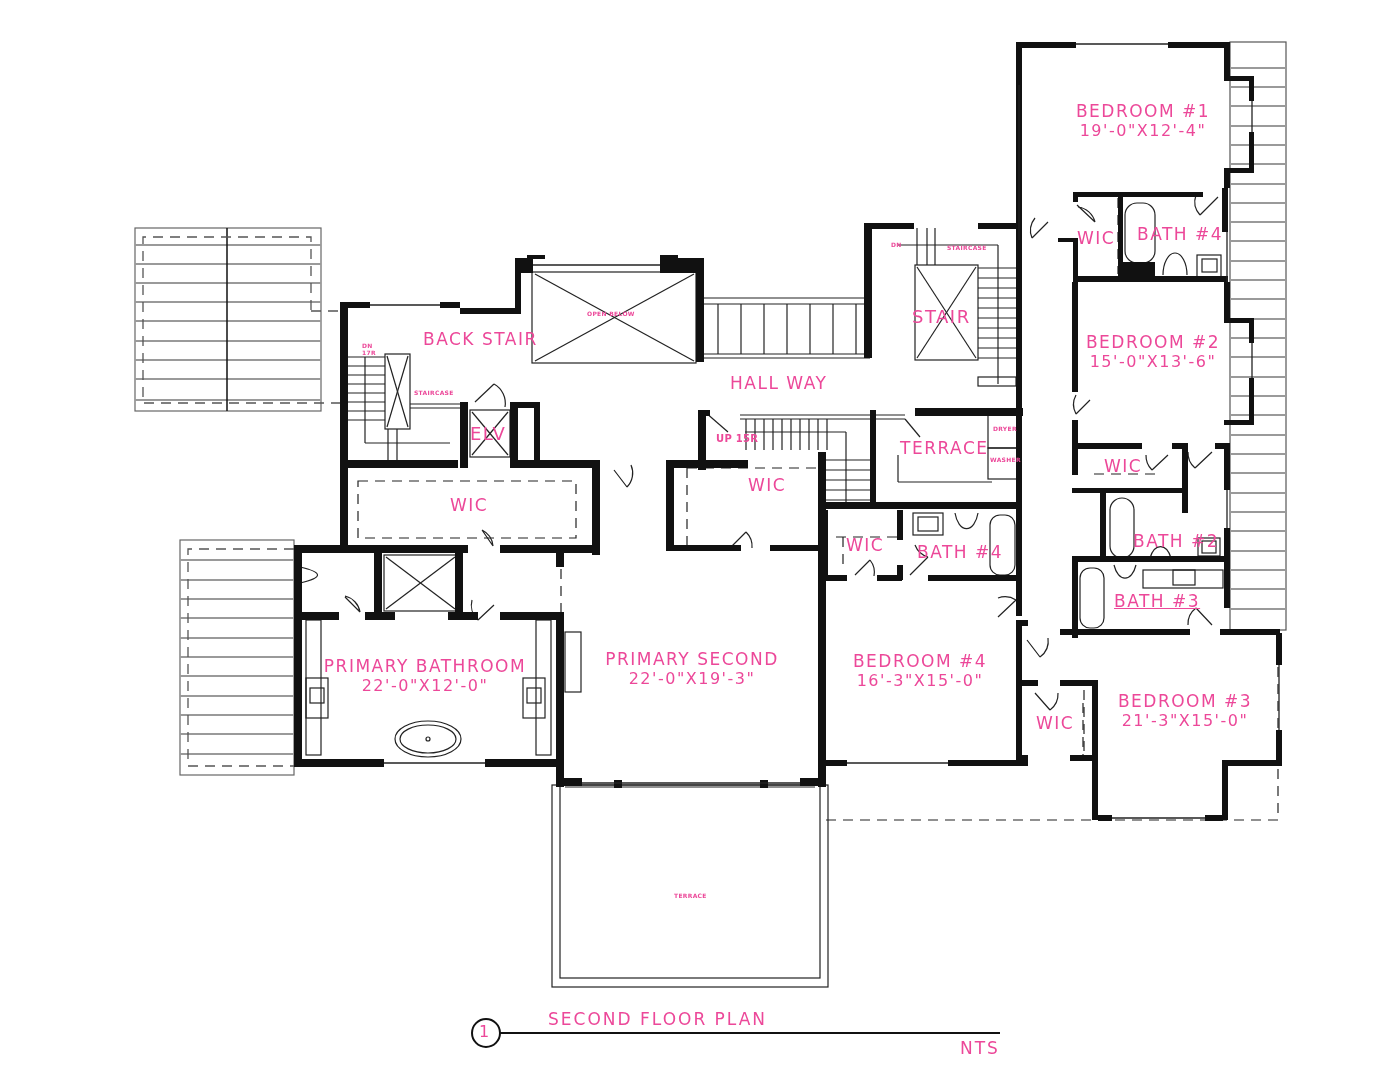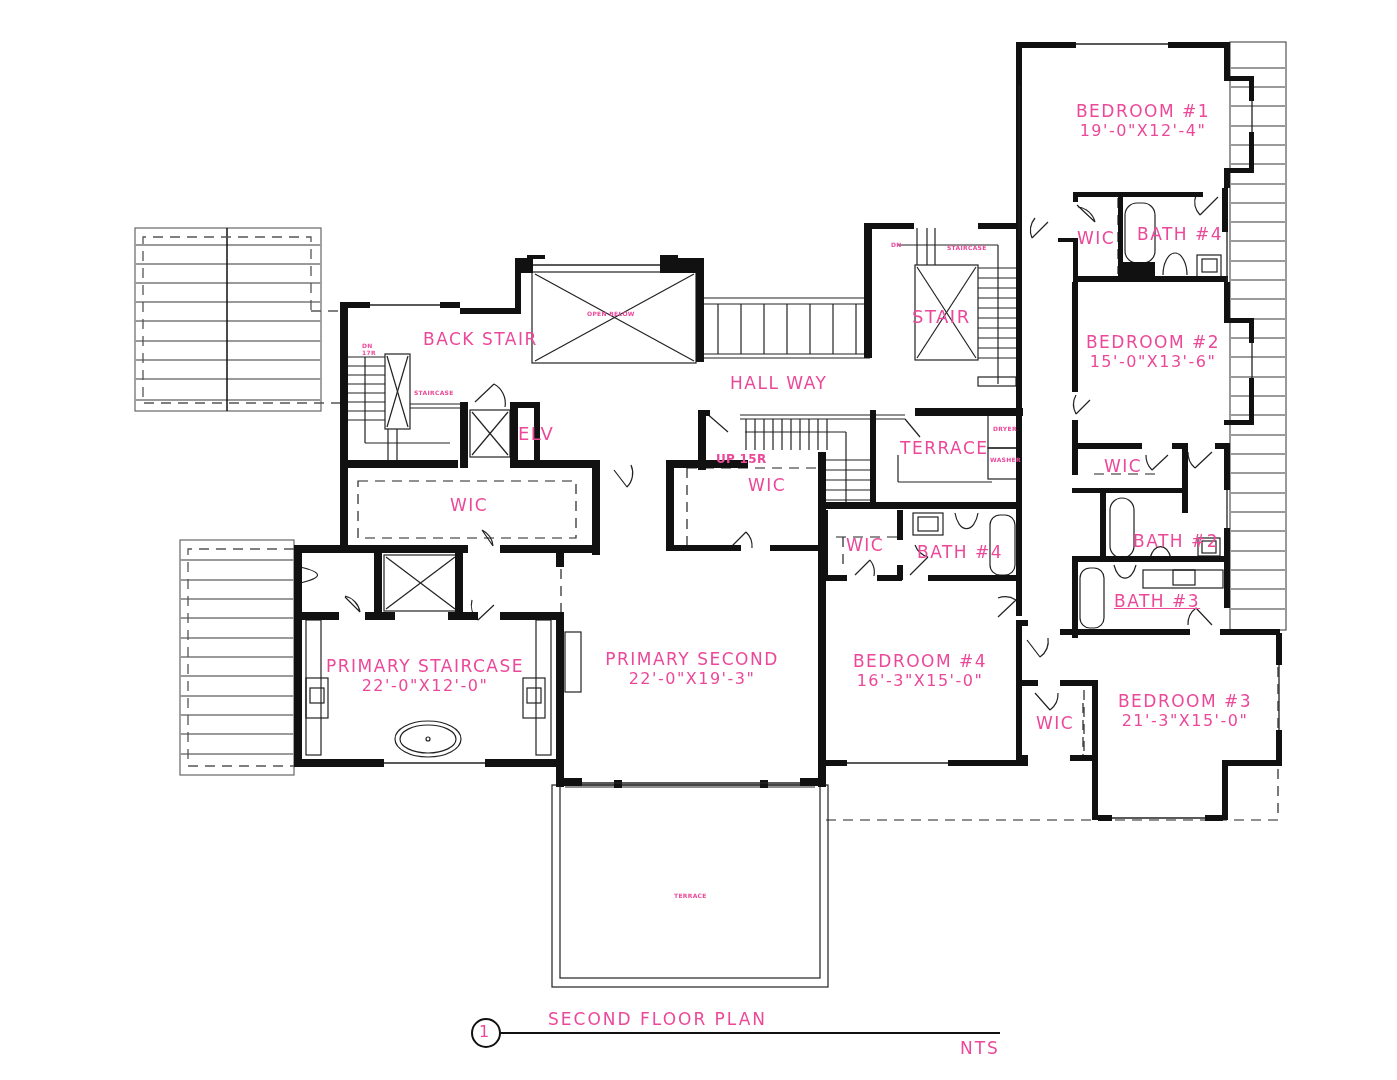--- a/index.html
+++ b/index.html
@@ -412,27 +412,27 @@
 <div class="lbl tiny" style="left:990px;top:457px;">WASHER</div>
 <div class="lbl room" style="left:912px;top:307px;font-size:18px;text-align:center;">STAIR</div>
 <div class="lbl tiny" style="left:891px;top:242px;">DN</div>
 <div class="lbl tiny" style="left:947px;top:245px;">STAIRCASE</div>
 <div class="lbl room" style="left:730px;top:374px;">HALL WAY</div>
 <div class="lbl tiny" style="left:587px;top:311px;">OPEN BELOW</div>
 <div class="lbl room" style="left:379px;top:330px;margin-left:44px;">BACK STAIR</div>
 <div class="lbl tiny" style="left:362px;top:343px;">DN</div>
 <div class="lbl tiny" style="left:362px;top:350px;">17R</div>
 <div class="lbl tiny" style="left:414px;top:390px;">STAIRCASE</div>
-<div class="lbl room" style="left:470px;top:424px;font-size:18px;padding-left:48px;">ELV</div>
+<div class="lbl room" style="left:470px;top:424px;font-size:18px;">ELV</div>
 <div class="lbl room" style="left:450px;top:496px;">WIC</div>
 <div class="lbl room" style="left:748px;top:476px;">WIC</div>
-<div class="lbl tiny" style="left:716px;top:433px;font-size:12px;margin-top:20px;">UP 15R</div>
+<div class="lbl tiny" style="left:716px;top:433px;font-size:10px;">UP 15R</div>
 <div class="lbl room" style="left:586px;top:650px;width:212px;">
   <span>PRIMARY SECOND</span><span class="dim">22'-0"X19'-3"</span>
 </div>
 <div class="lbl room" style="left:310px;top:657px;width:230px;">
-  <span>PRIMARY STAIRCASE</span><span class="dim">22'-0"X12'-0"</span>
+  <span>PRIMARY BATHROOM</span><span class="dim">22'-0"X12'-0"</span>
 </div>
 <div class="lbl tiny" style="left:674px;top:893px;">TERRACE</div>
 
 <div class="lbl" style="left:479px;top:1023px;font-size:16px;letter-spacing:0;">1</div>
 <div class="lbl title" style="left:512px;top:1010px;margin-left:36px;">SECOND FLOOR PLAN</div>
 <div class="lbl title" style="left:960px;top:1039px;">NTS</div>
 
 </body></html>

